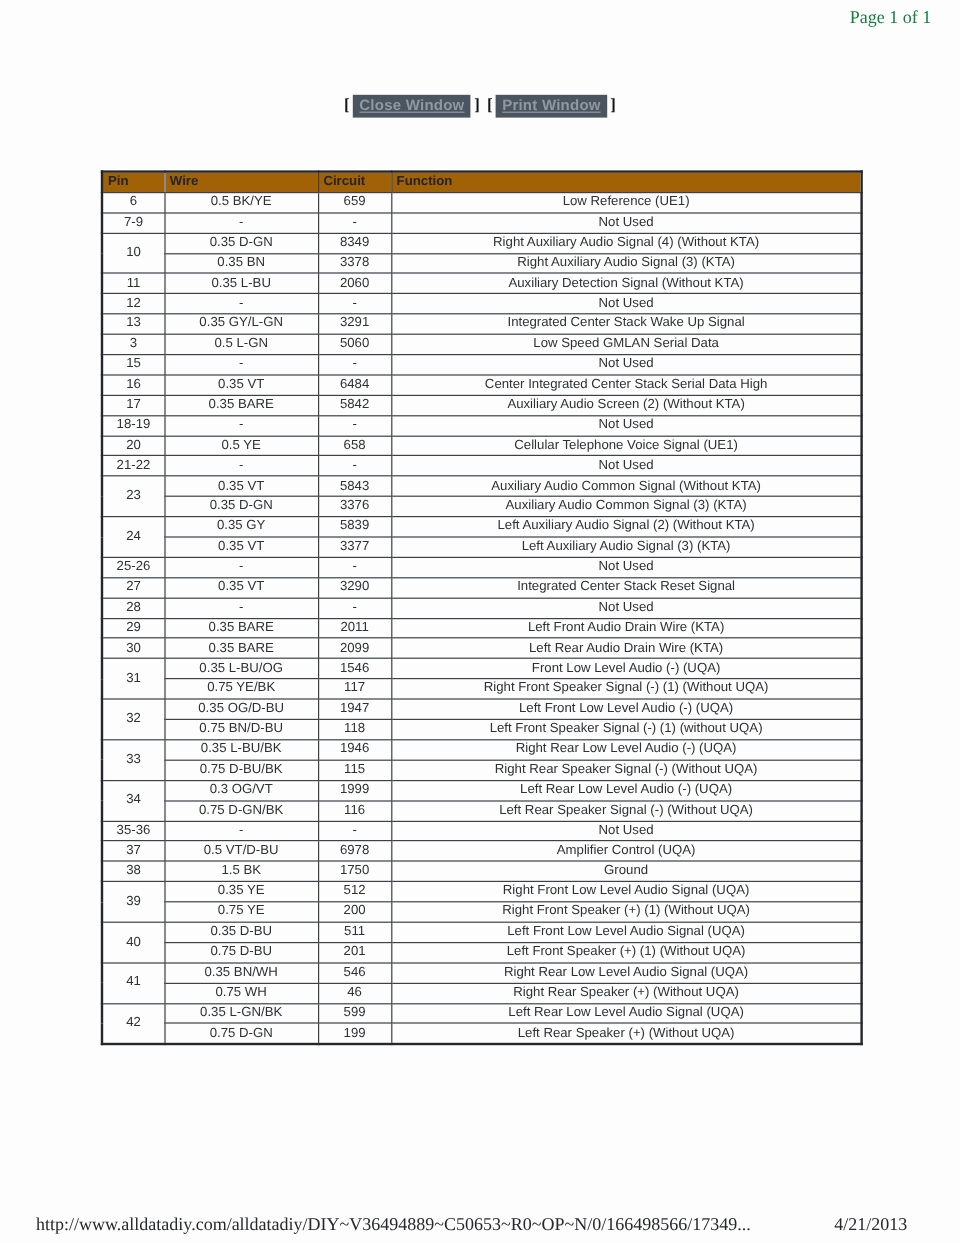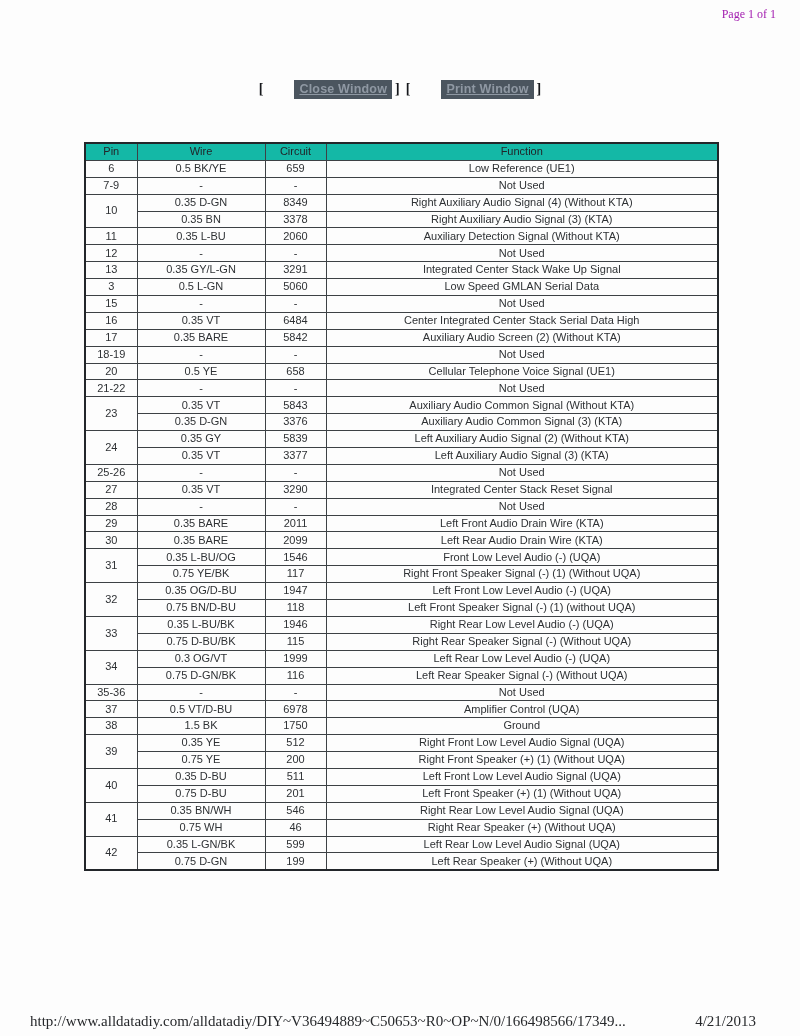--- a/index.html
+++ b/index.html
@@ -6,62 +6,61 @@
   body {
     width: 800px; height: 1036px;
     position: relative;
     background: #fdfdfd;
     overflow: hidden;
     font-family: "Liberation Sans", sans-serif;
   }
   .page-indicator {
     position: absolute; top: 7px; right: 24px;
     font-family: "Liberation Serif", serif;
-    font-size: 12px; color: #a21caf;
+    font-size: 15px; color: #15803d;
   }
   .toolbar {
     position: absolute; top: 79px; left: 0; width: 100%;
     text-align: center;
     white-space: nowrap;
   }
   .bracket {
     font-family: "Liberation Serif", serif;
     font-size: 14px; font-weight: 700; color: #16181c;
     margin: 0 3px;
   }
   .hl-link {
     display: inline-block;
     background: #4b555f;
     color: #8f98a3;
     text-decoration: underline;
     font-size: 12.5px; font-weight: 700;
     padding: 2px 5px 3px 5px;
     cursor: pointer;
     letter-spacing: 0.2px;
-    margin-left: 28px;
   }
   .pinout-table {
     position: absolute; left: 84px; top: 142px;
     border-collapse: collapse;
     table-layout: fixed;
     width: 633px;
     border: 2px solid #23262a;
   }
   .pinout-table th, .pinout-table td {
     border: 1px solid #3d4145;
     font-size: 11px;
     color: #2e3134;
     height: 15.9px;
     padding: 0 4px;
     line-height: 1.05;
     overflow: hidden;
     white-space: nowrap;
   }
   .pinout-table th {
-    font-weight: 400; text-align: center; background: #14b8a6; color: #222529;
+    font-weight: 700; text-align: left; background: #a16207; color: #222529;
   }
   .c-pin, .c-wire, .c-circuit { text-align: center; }
   .c-func { text-align: center; }
   .footer {
     position: absolute; top: 1013px; left: 0; width: 800px;
     font-family: "Liberation Serif", serif;
     font-size: 15px; color: #26282b;
   }
   .footer-url { position: absolute; left: 30px; top: 0; font-family: Liberation Serif, serif; }
   .footer-date { position: absolute; right: 44px; top: 0; }

